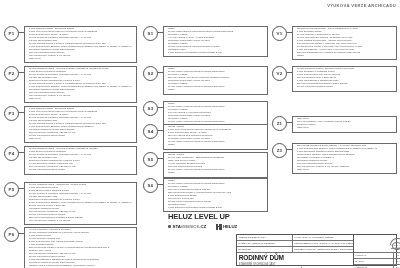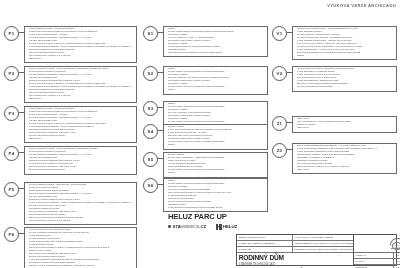--- a/index.html
+++ b/index.html
@@ -326,21 +326,21 @@
       <div class="ln">- SKLODEK 40 SPECIAL MINERAL</div>
       <div class="ln">- penetrační asfaltová emulze</div>
       <div class="ln">- 100 mm podkladní beton C16/20</div>
       <div class="ln">- 150 mm štěrkový podsyp fr. 16-32 mm, zhutněný</div>
       <div class="ln">- rostlý terén</div>
     </div>
   </div>
 
   <div class="brand" style="left:168px;top:212px;gap:2px;">
     <span class="bword">HELUZ</span>
-    <span class="bword lv">PARC UP</span>
+    <span class="bword lv">LEVEL UP</span>
   </div>
 
   <div class="brand" style="left:168px;top:224px;gap:2px;align-items:center;">
     <span class="dot"></span>
     <span class="bsub"><span>STA</span><span class="gr">VEBNICE</span><span>.CZ</span></span>
     <span style="display:inline-block;width:6px;"></span>
     <span class="hz">
       <span class="hzmark">
           <i></i>
           <i></i>

